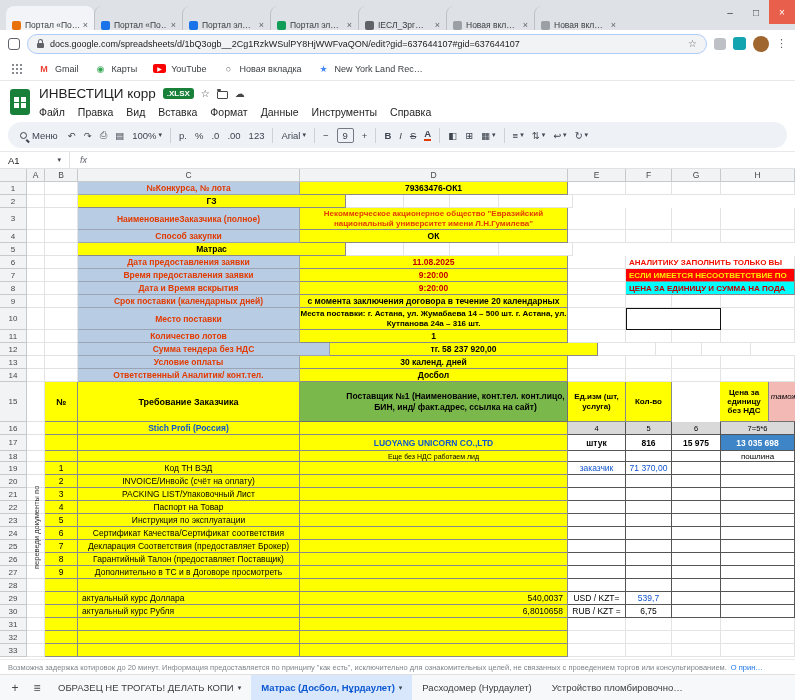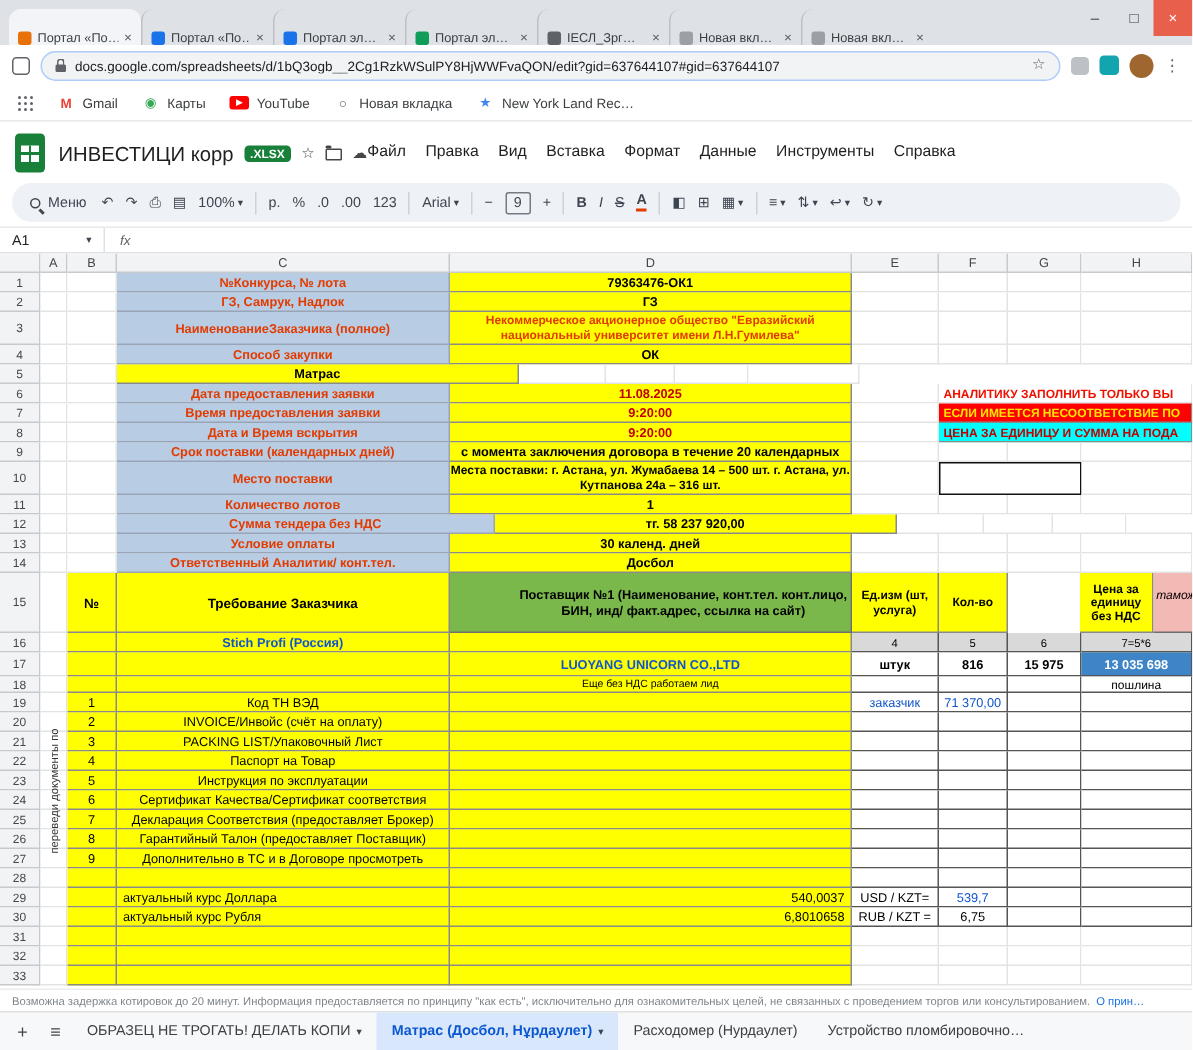--- a/index.html
+++ b/index.html
@@ -47,21 +47,21 @@
   .bmi-globe{color:#5f6368}
   .bmi-star{color:#4285f4}
   .bml{font-size:9px;color:#3c4043;white-space:nowrap}
 
   
   .sheader{display:flex;align-items:center;gap:9px;padding:2px 0 0 10px;height:40px;flex:none}
   .slogo{width:20px;height:26px;background:#188038;border-radius:3px;position:relative;flex:none}
   .slogo::after{content:"";position:absolute;left:4px;top:8px;width:12px;height:11px;
     background:linear-gradient(to right,transparent 0 45%,#188038 45% 58%,transparent 58%),
                linear-gradient(to bottom,transparent 0 42%,#188038 42% 58%,transparent 58%),#fff}
-  .stitlewrap{display:flex;}
+  .stitlewrap{display:flex;flex-direction:column}
   .strow{display:flex;align-items:center;gap:7px;height:20px}
   .stitle{font-size:13.5px;color:#1f1f1f}
   .sbadge{font-size:8px;font-weight:700;color:#fff;background:#188038;padding:1px 4px;border-radius:3px}
   .hicon{font-size:10px;color:#444746}
   .hfolder{width:11px;height:8px;border:1.5px solid #444746;border-radius:1px;position:relative;margin-top:2px}
   .hfolder::before{content:"";position:absolute;left:-1px;top:-3px;width:4px;height:2px;background:#444746;border-radius:1px}
   #menubar{display:flex;gap:13px;height:17px;align-items:center}
   .menu{font-size:10.5px;color:#1f1f1f}
 
   
@@ -371,21 +371,20 @@
         <div class="cell ybc" style="width: 268px;">79363476-ОК1</div>
         <div class="cell p" style="width: 58px;"></div>
         <div class="cell p" style="width: 46px;"></div>
         <div class="cell p" style="width: 49px;"></div>
         <div class="cell p" style="width: 74px;"></div>
       </div>
       <div class="grow" style="height: 13px;">
         <div class="rowhdr">2</div>
         <div class="cell p" style="width: 18px;"></div>
         <div class="cell p" style="width: 33px;"></div>
-        <div class="cell cb" style="width: 222px;">ГЗ, Самрук, Надлок</div>
         <div class="cell ybc" style="width: 268px;">ГЗ</div>
         <div class="cell p" style="width: 58px;"></div>
         <div class="cell p" style="width: 46px;"></div>
         <div class="cell p" style="width: 49px;"></div>
         <div class="cell p" style="width: 74px;"></div>
       </div>
       <div class="grow" style="height: 22px;">
         <div class="rowhdr">3</div>
         <div class="cell p" style="width: 18px;"></div>
         <div class="cell p" style="width: 33px;"></div>

